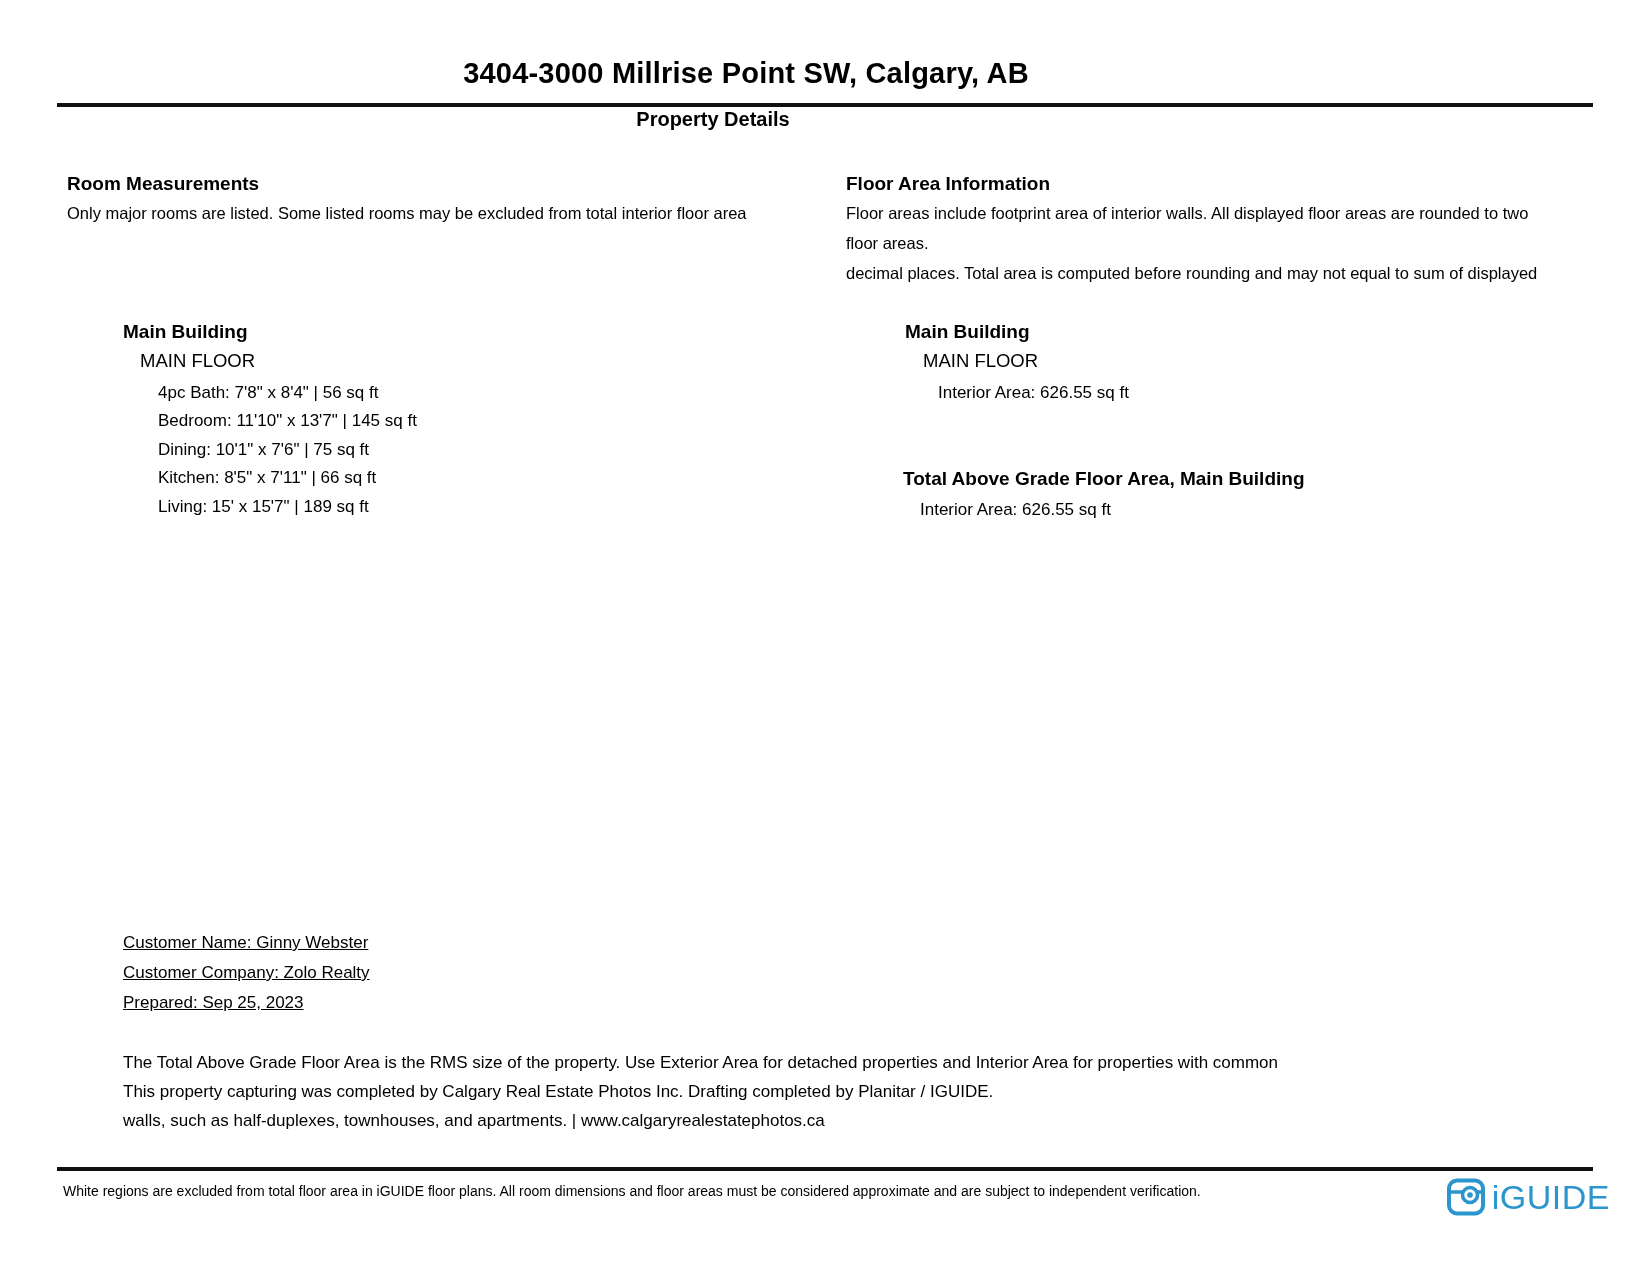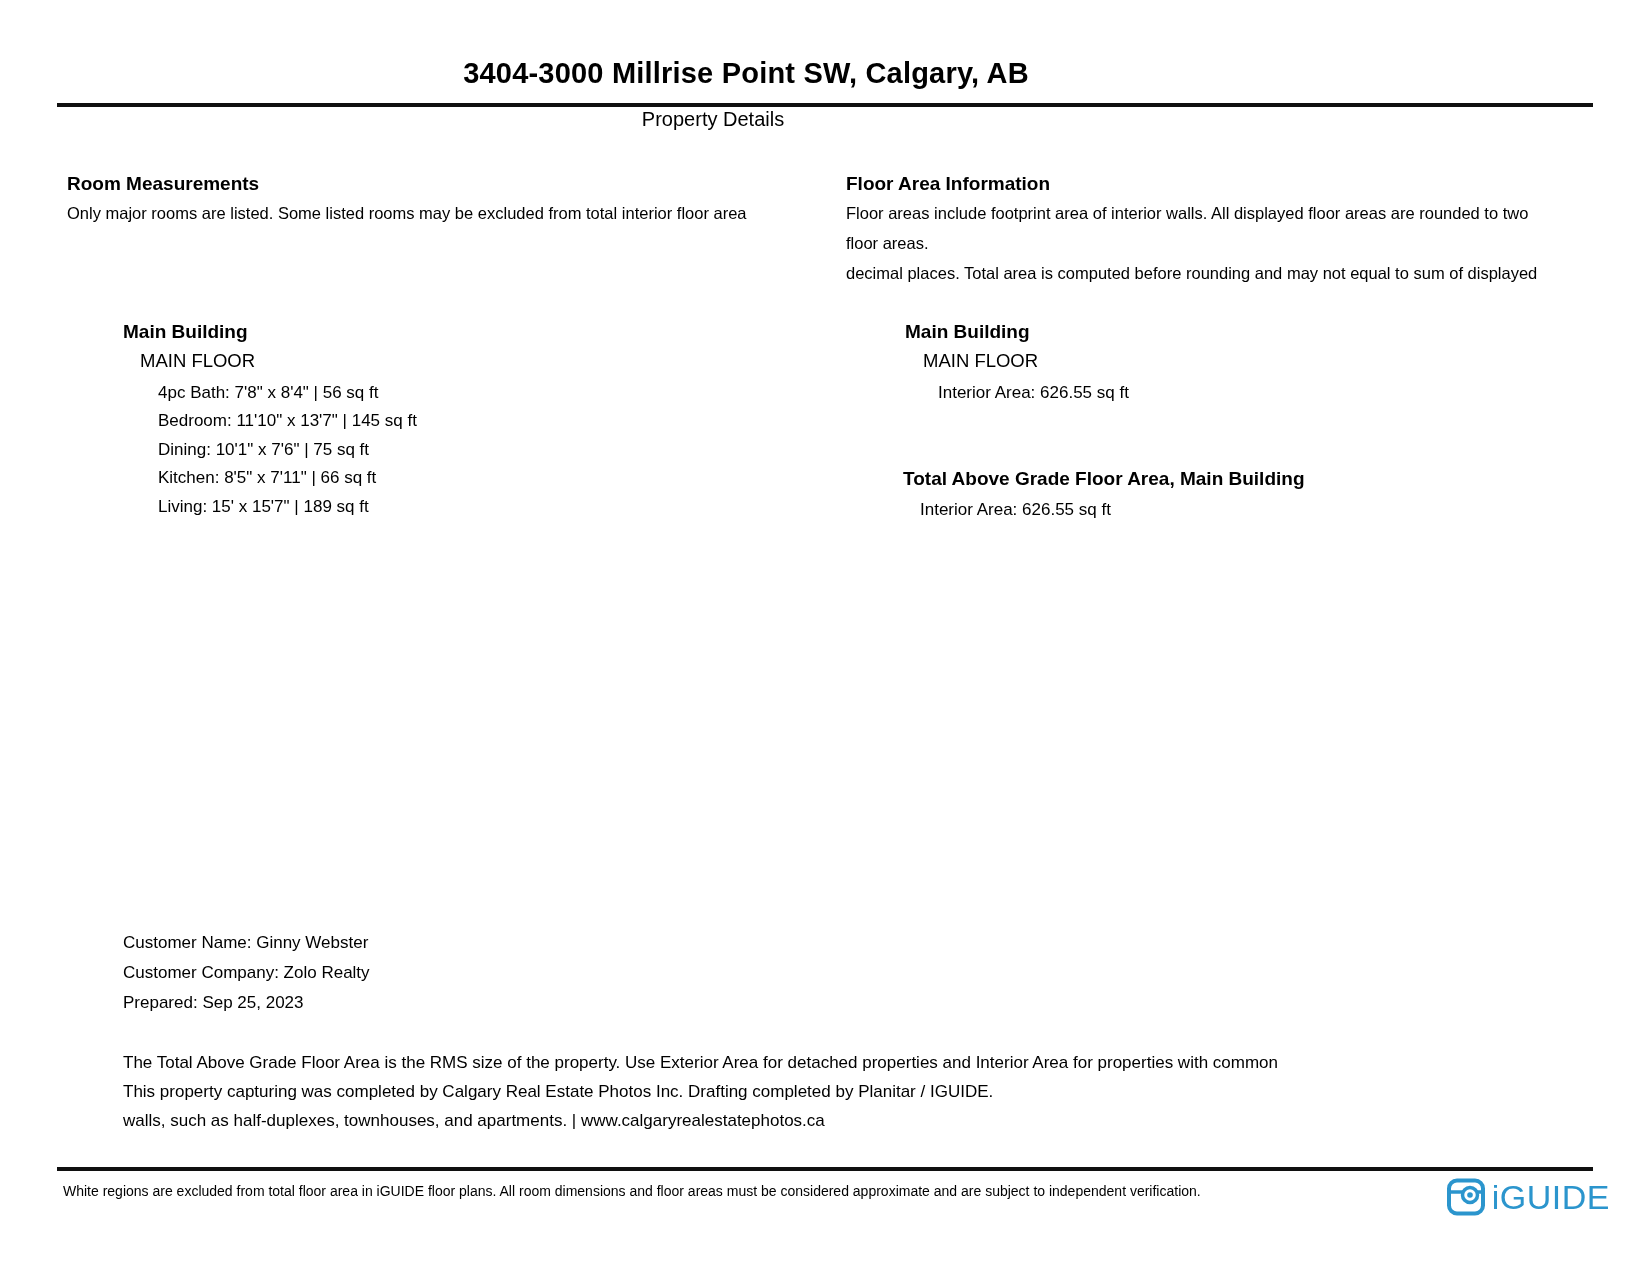--- a/index.html
+++ b/index.html
@@ -21,34 +21,34 @@
   }
   .rule {
     left: 57px; width: 1536px; height: 4px;
     background: #101010;
   }
   .rule-top { top: 103px; }
   .rule-bottom { top: 1167px; }
   .page-subtitle {
     top: 108px; left: 0; width: 1426px;
     text-align: center;
-    font-size: 20px; font-weight: normal;
+    font-size: 20px; font-weight: bold;
   }
   .col-heading {
     font-size: 19px; font-weight: bold;
   }
   .col-desc {
     font-size: 16.5px; line-height: 30px;
   }
   .building-name { font-size: 19px; font-weight: bold; }
   .floor-name   { font-size: 18.5px; }
   .detail-line  { font-size: 17px; line-height: 28.5px; }
   .rooms-list   { font-size: 17px; line-height: 28.4px; }
   .total-heading { font-size: 19px; font-weight: bold; }
-  .customer-block { font-size: 17px; line-height: 30px; }
+  .customer-block { font-size: 17px; line-height: 30px; text-decoration: underline; }
   .notes-block    { font-size: 17px; line-height: 29px; }
   .footer-text {
     top: 1183px; left: 63px;
     font-size: 14px;
   }
   .footer-logo {
     top: 1175px; right: 40px;
     display: flex; align-items: center; gap: 6px;
     height: 44px;
   }

